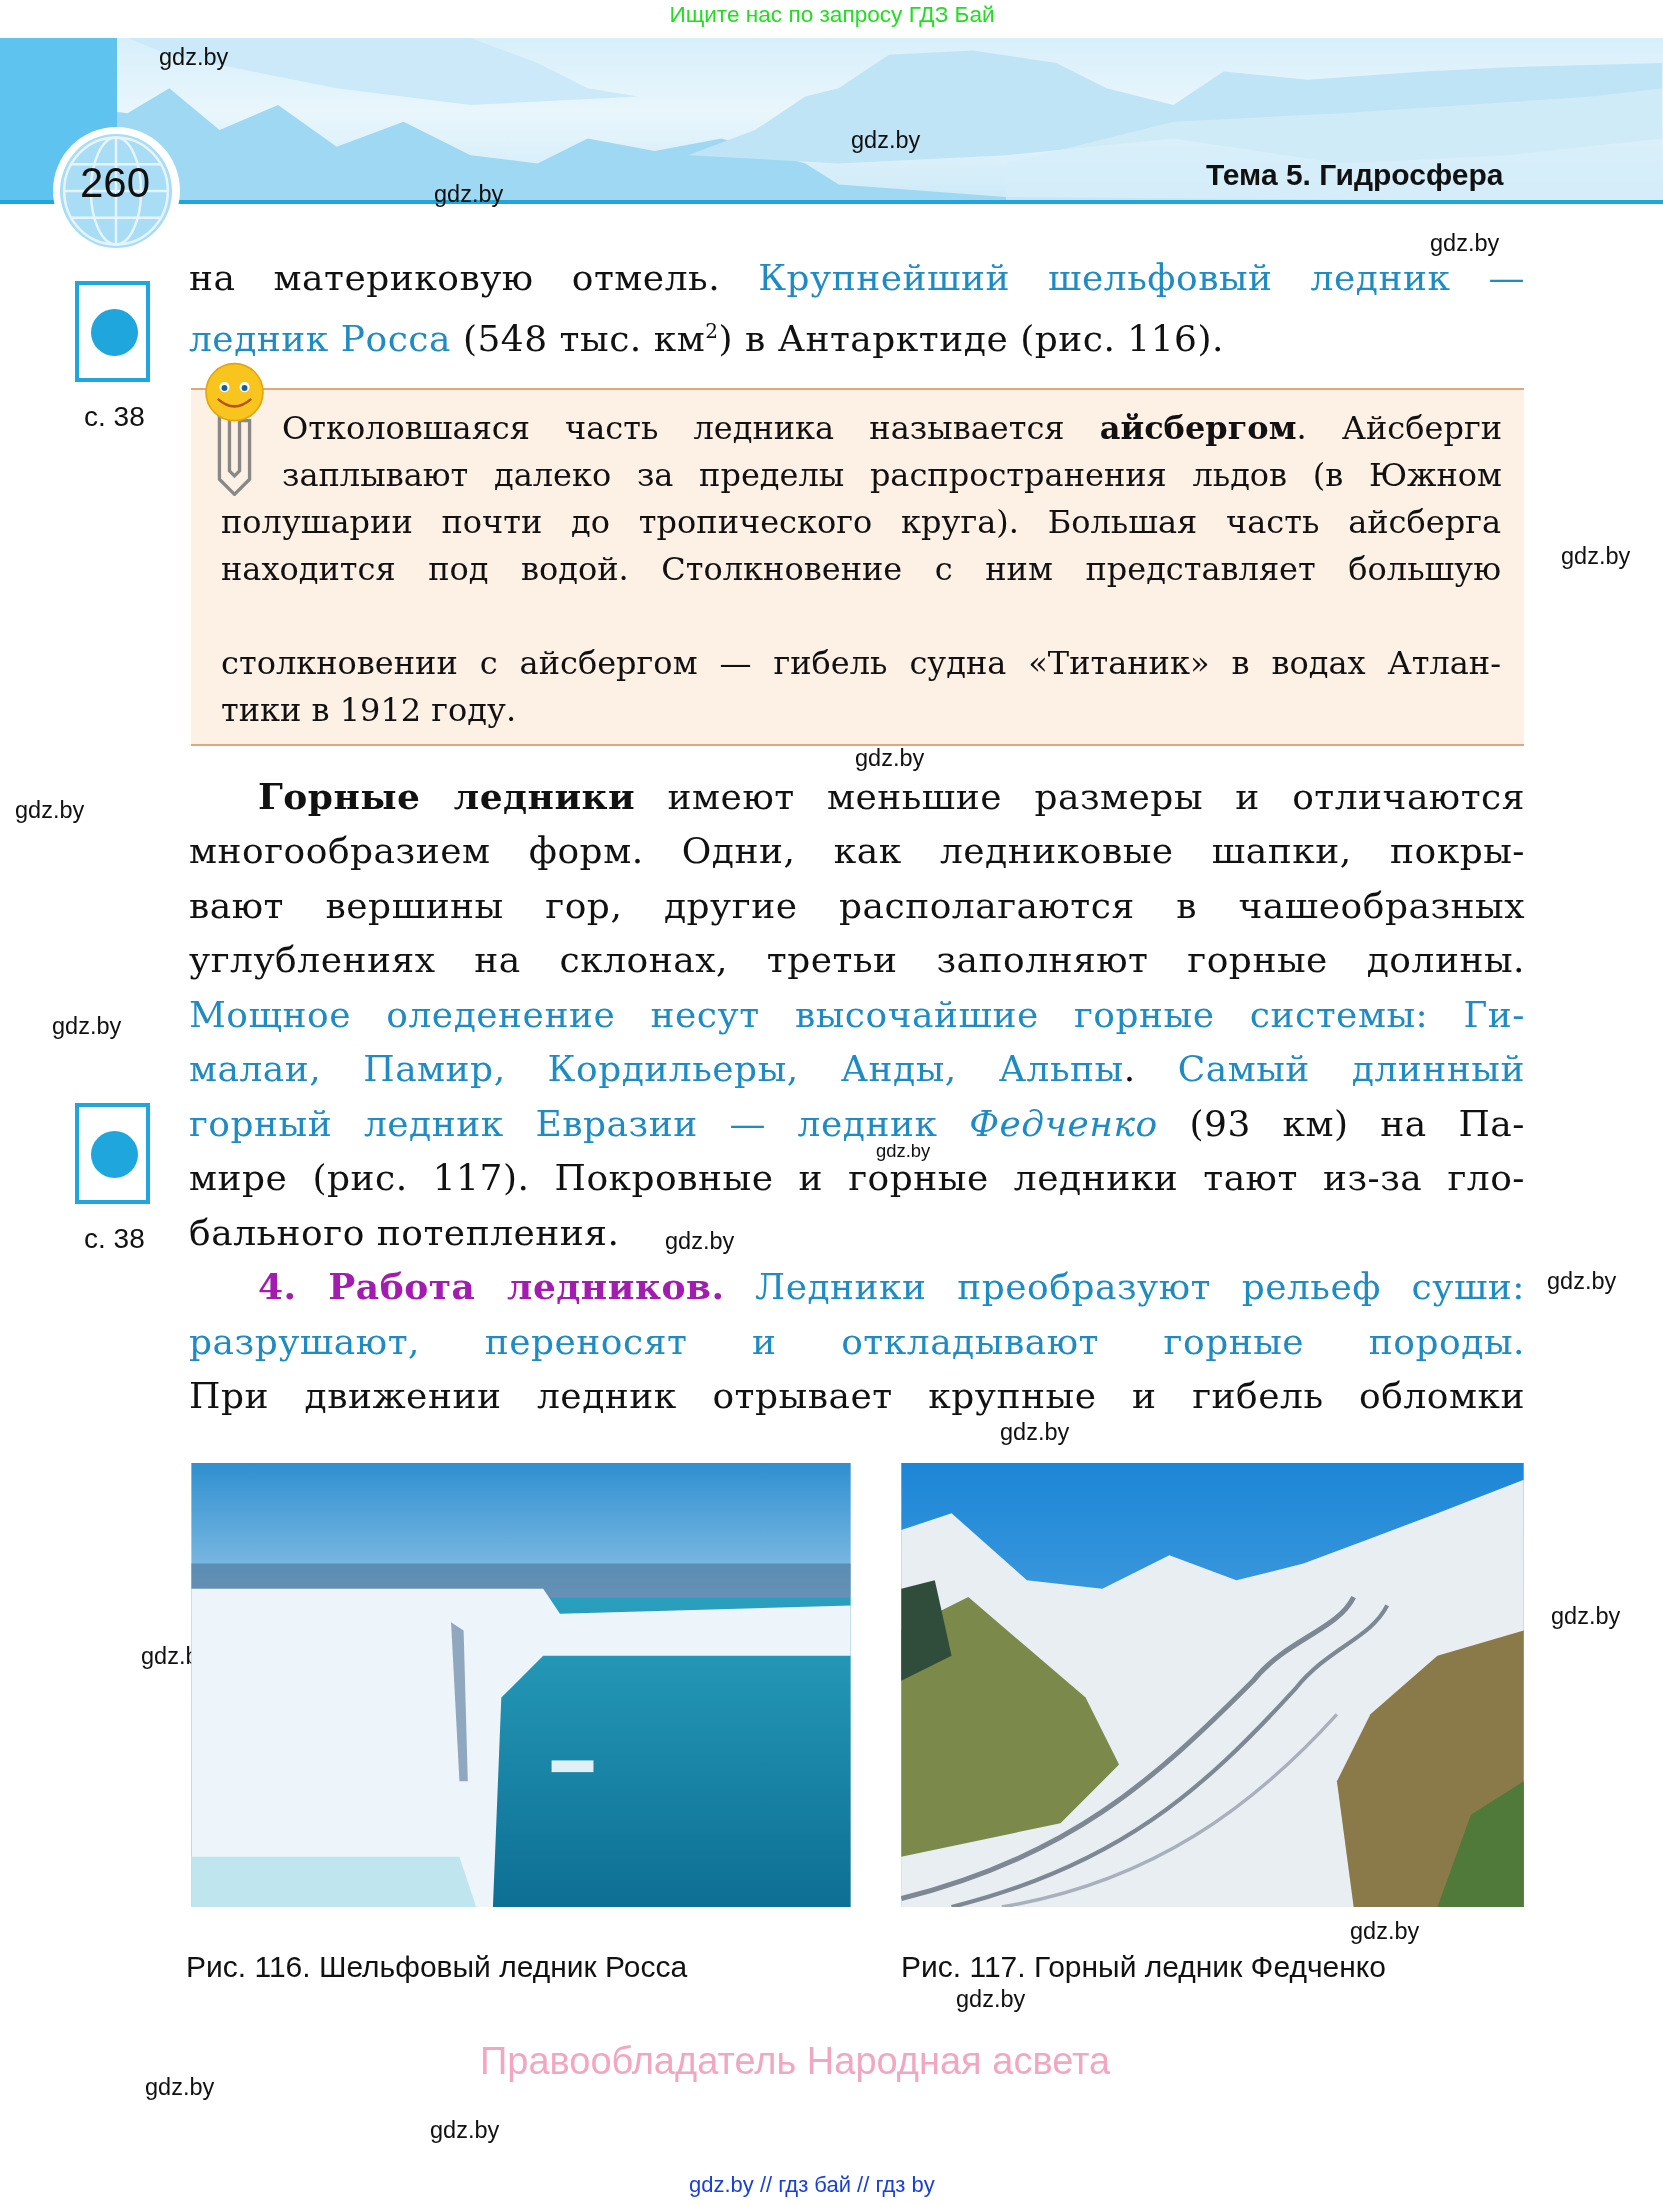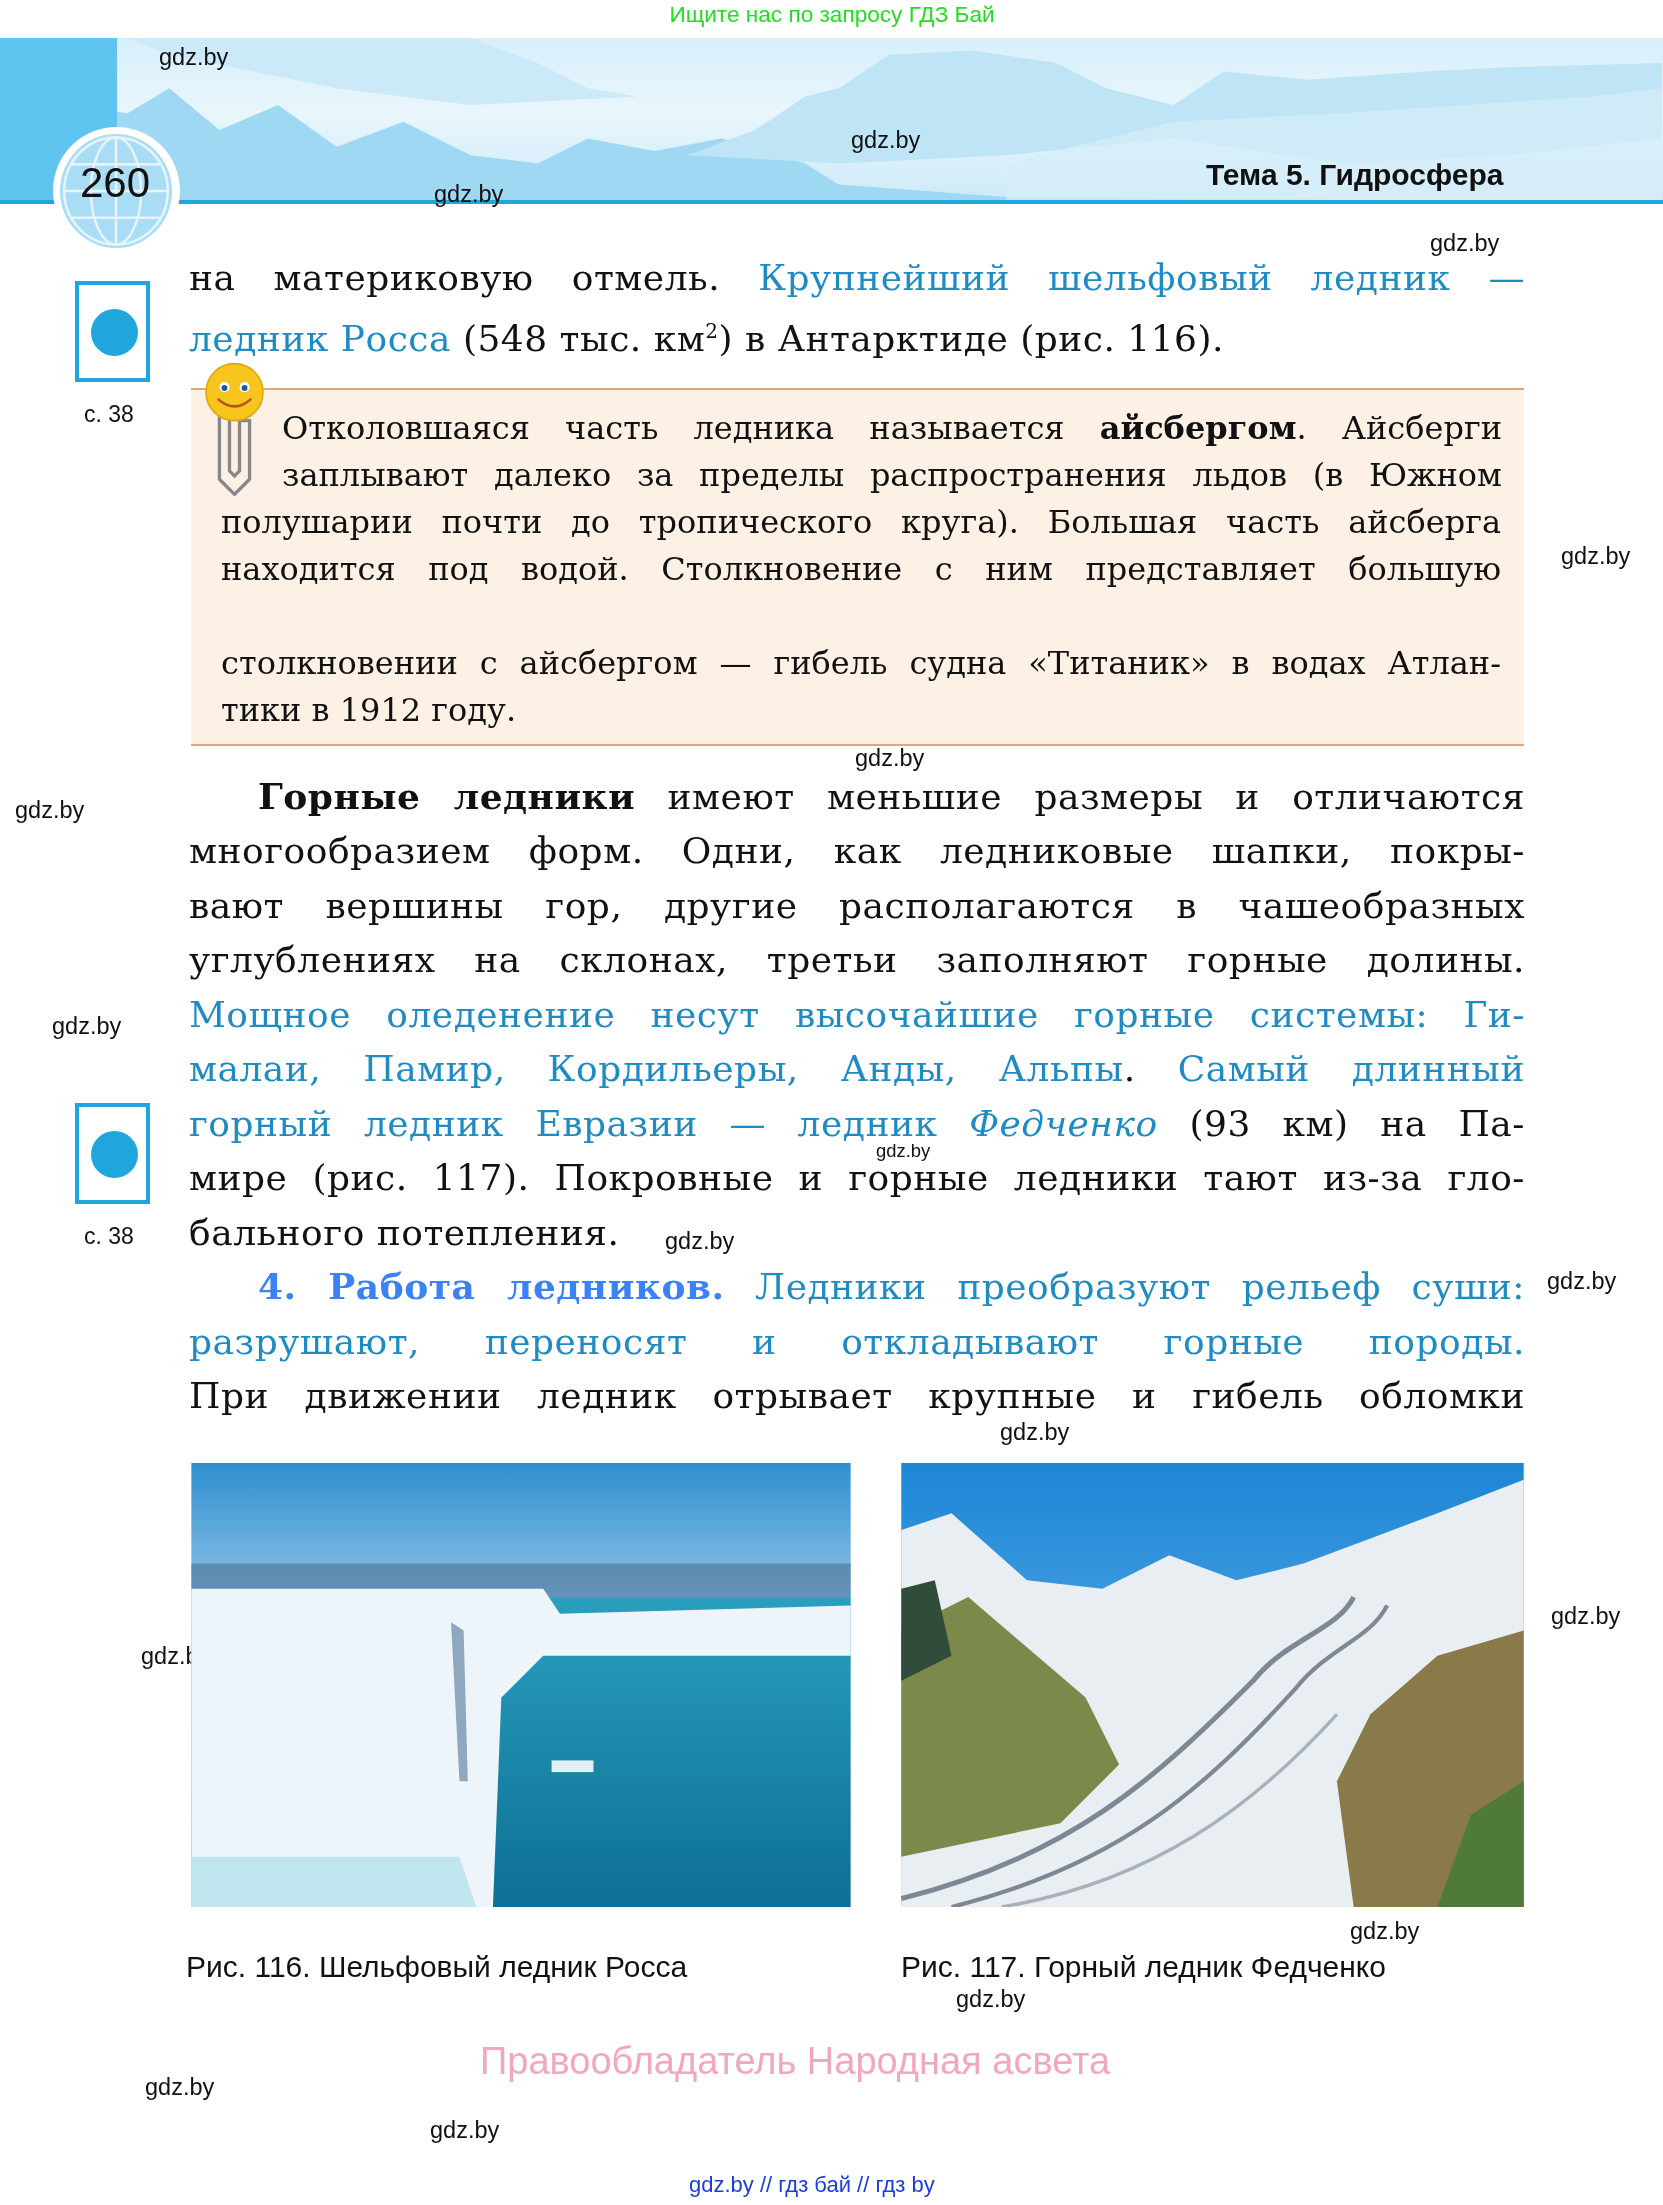--- a/index.html
+++ b/index.html
@@ -12,28 +12,28 @@
   .header-line { left:0; top:200px; width:1664px; height:4.2px; background:#1fa6dc; }
   .mtn { position:absolute; }
   .globe-badge { left:53px; top:127px; width:127px; height:127px; border-radius:50%; background:#ffffff; }
   .globe-inner { left:60px; top:134px; width:112px; height:114px; border-radius:50%; background:#a9dcf5; }
   .page-num { left:80px; top:159px; font-size:42px; color:#111; }
   .topic { left:1206px; top:158px; font-size:30px; font-weight:bold; color:#111; }
   .wm { font-family:"Liberation Sans", sans-serif; font-size:23.5px; color:#111; }
   .body-line { left:189px; width:1336px; font-size:36px; line-height:55px; letter-spacing:0.5px; white-space:nowrap; }
   .just { text-align:justify; text-align-last:justify; }
   .blue { color:#1e8bc3; }
-  .teal { color:#3b82f6; font-weight:bold; }
+  .teal { color:#a21caf; font-weight:bold; }
   .bold { font-weight:bold; }
   .ital { font-style:italic; }
   .note { left:191px; top:388px; width:1333px; height:354px; background:#fdf1e6; border-top:2.5px solid #e3a57a; border-bottom:2.5px solid #e3a57a; }
   .note-line { font-size:32px; line-height:47px; white-space:nowrap; position:absolute; }
   .wb-icon { width:75px; height:101px; border:4.2px solid #1fa6dc; background:#fff; box-sizing:border-box; }
   .wb-globe { position:absolute; left:11.7px; top:23.5px; width:47px; height:47px; border-radius:50%; background:#1fa6dc; }
-  .wb-label { font-family:"Liberation Sans", sans-serif; font-size:23px; color:#111; }
+  .wb-label { font-family:"Liberation Sans", sans-serif; font-size:28px; color:#111; }
   .photo { overflow:hidden; }
   .caption { font-family:"Liberation Sans", sans-serif; font-size:30px; color:#111; white-space:nowrap; }
   .pink { font-family:"Liberation Sans", sans-serif; font-size:38px; color:#f2a7c0; white-space:nowrap;text-align:center; }
   .footer-links { font-family:"Liberation Sans", sans-serif; font-size:22px; color:#1a3fd6; white-space:nowrap; }
 </style>
 </head>
 <body>
 
 <div class="abs top-banner sans">Ищите нас по запросу ГДЗ Бай</div>
 

